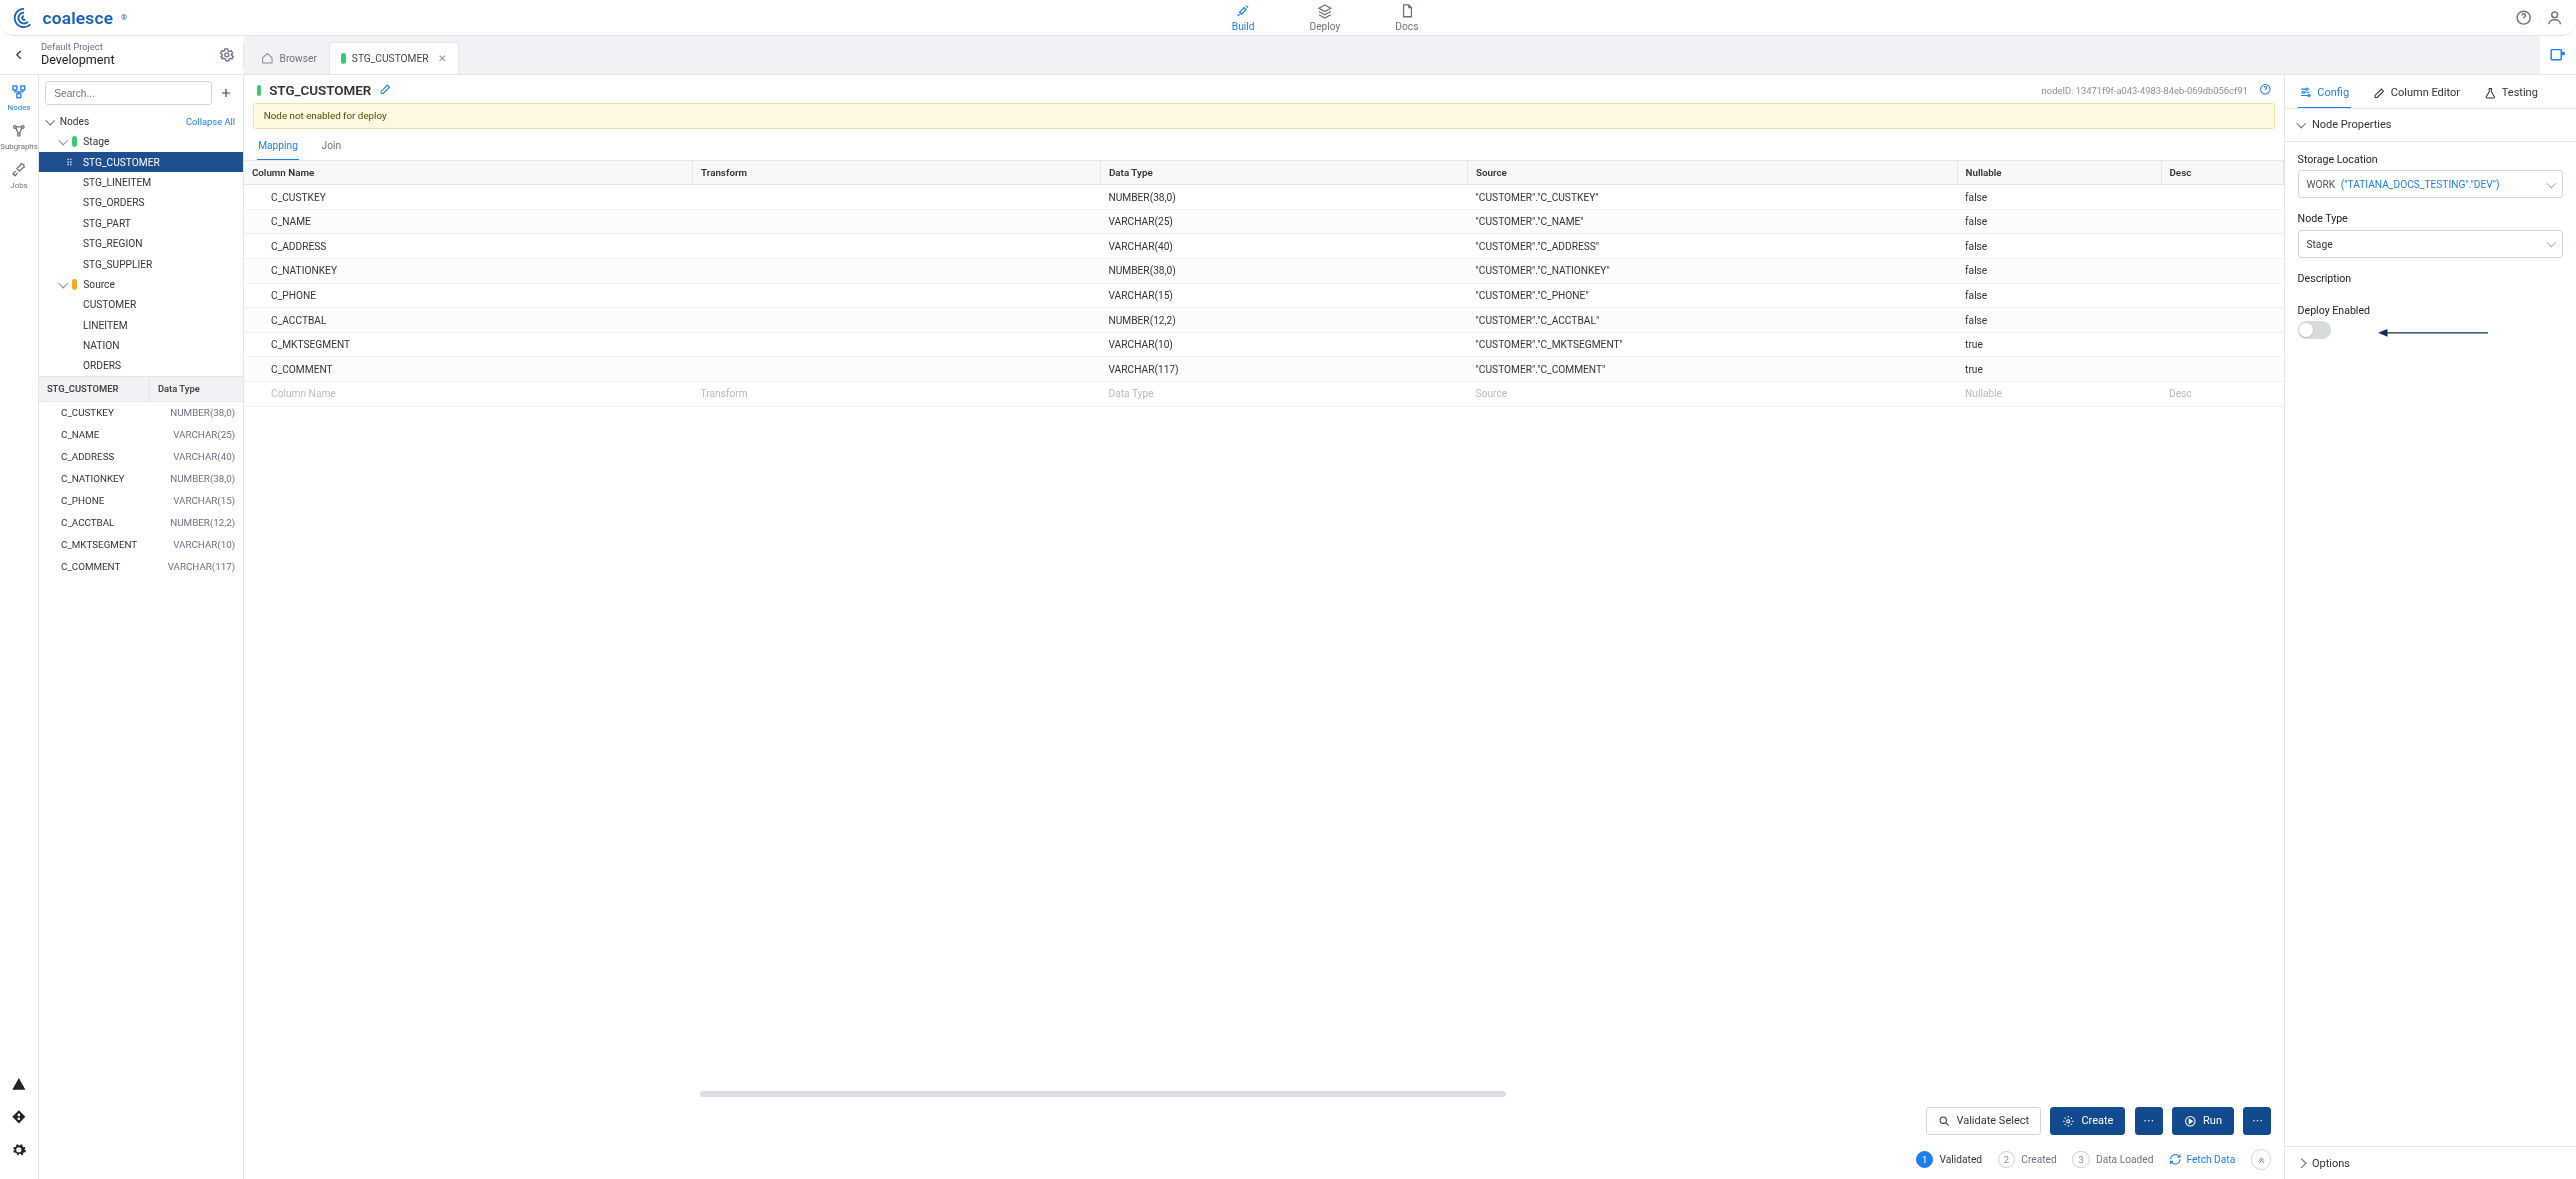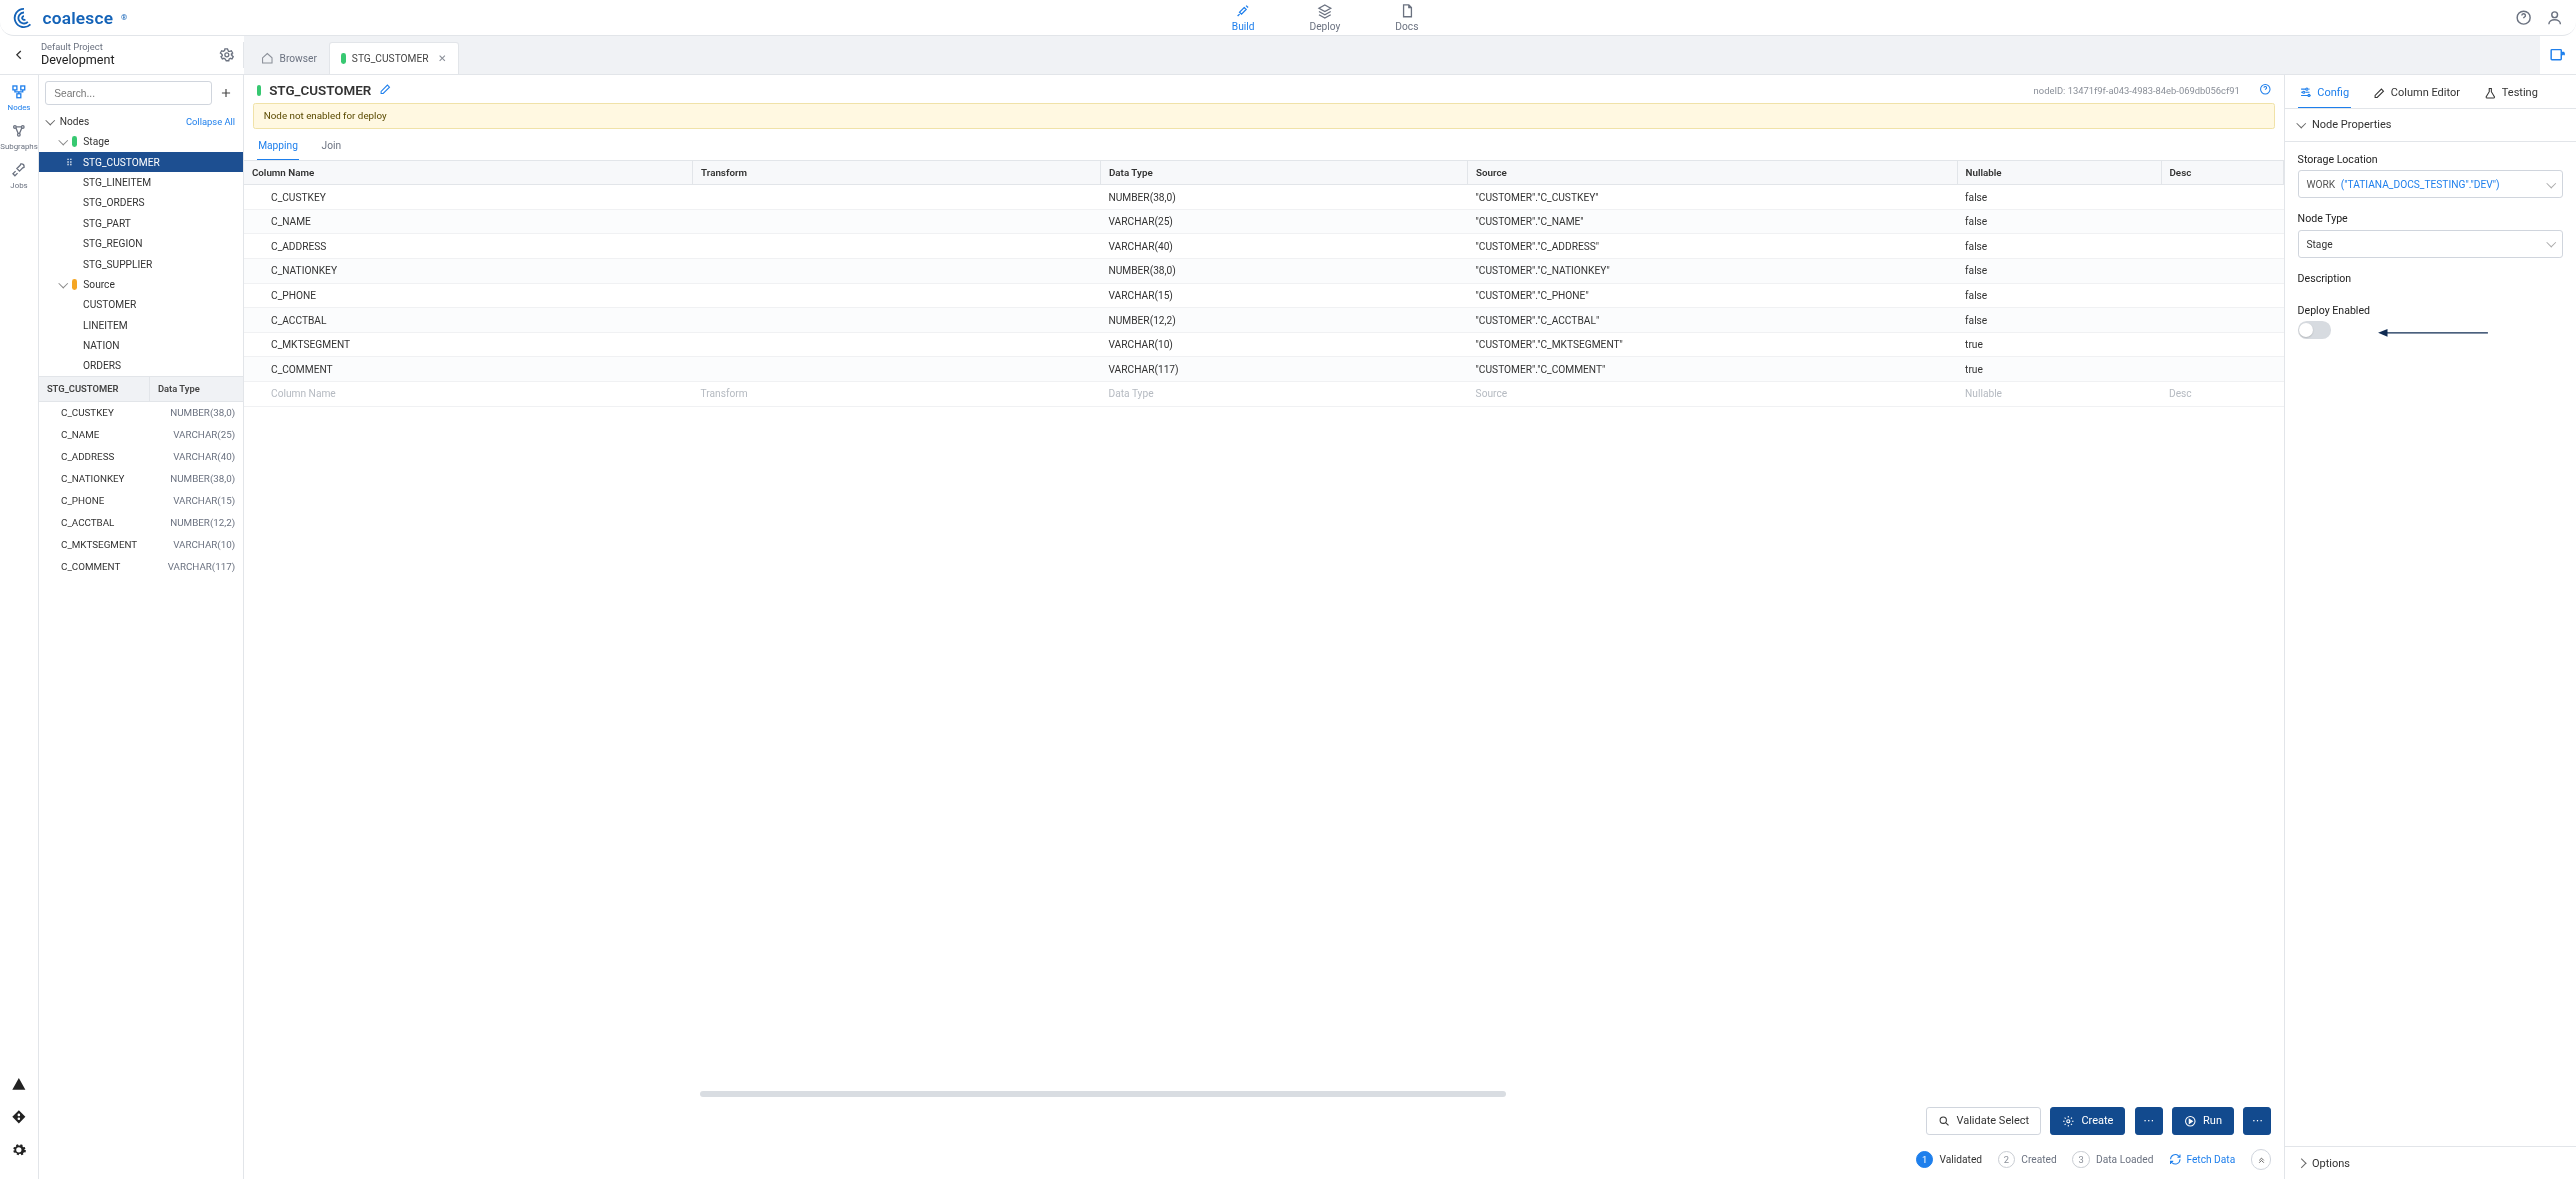--- a/index.html
+++ b/index.html
@@ -83,21 +83,21 @@
   .lower-head .lh-type { width:94px; padding:6.3px 7.9px; font-weight:600; border-left:0.8px solid var(--border);}
   .lrow { display:flex; align-items:center; font-size:9.8px; color:#333;}
   .lrow .ln { flex:1; padding:5.5px 7.9px 5.5px 22px;}
   .lrow .lt { width:94px; padding:5.5px 7.9px; color:var(--text-muted); text-align:right;}
 
   
   .center { flex:1; display:flex; flex-direction:column; min-width:0; border-right:0.8px solid var(--border);}
   .node-head { display:flex; align-items:center; justify-content:space-between; padding:7.9px 12.6px 4.7px; }
   .node-head-left { display:flex; align-items:center; gap:7.9px; font-size:13.4px; font-weight:600;}
   .node-head-left .edit-ico { color:var(--brand-light); cursor:pointer;}
-  .node-id { font-size:9.4px; color:var(--text-light); display:flex; align-items:center; gap:19px;}
+  .node-id { font-size:9.4px; color:var(--text-light); display:flex; align-items:center; gap:11px;}
   .warn-banner { margin:0 9.4px 3.1px; background:var(--warn-bg); border:0.8px solid #f0e2a8; color:#5a4a00; font-size:9.8px; padding:6.3px 9.4px; border-radius:2.4px;}
   .ctabs { display:flex; gap:20.5px; padding:0 12.6px; border-bottom:0.8px solid var(--border);}
   .ctab { padding:7.9px 1.6px; font-size:10.2px; color:var(--text-muted); cursor:pointer;}
   .ctab.active { color:var(--brand-light); border-bottom:1.6px solid var(--brand-light);}
   .grid-wrap { flex:1; overflow:auto; }
   table.grid { width:100%; border-collapse:collapse; font-size:10.2px;}
   table.grid thead th { text-align:left; font-weight:600; font-size:9.8px; color:#333; background:var(--bg-soft); padding:6.3px 7.9px; border-bottom:0.8px solid var(--border); border-right:0.8px solid var(--border);}
   table.grid tbody td { padding:6.3px 7.9px; border-bottom:0.8px solid #f0f1f3; color:#333;}
   table.grid tbody tr:nth-child(even){ background:#fbfcfd;}
   table.grid tbody tr.ghost td { color:#b5bac1;}

